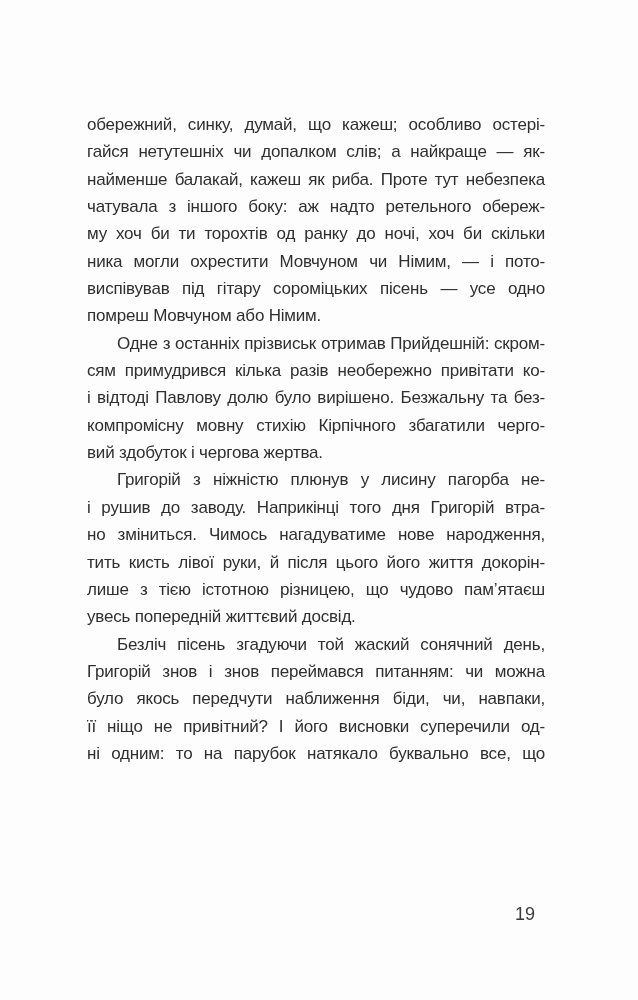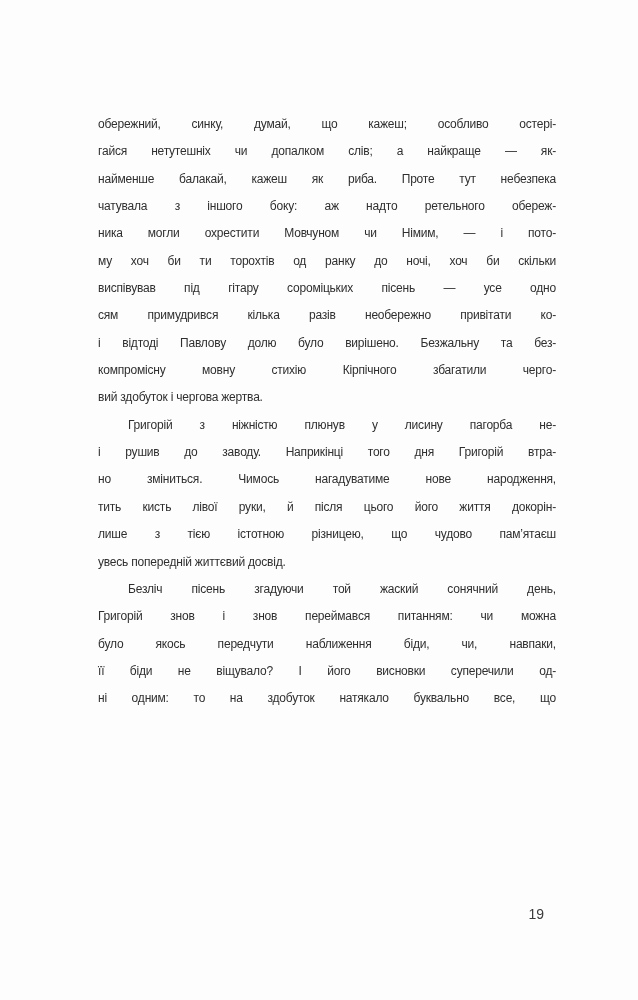--- a/index.html
+++ b/index.html
@@ -14,72 +14,74 @@
     overflow: hidden;
     position: relative;
   }
   .book-page {
     position: absolute;
     inset: 0;
     background: #fdfdfd;
   }
   .page-text {
     position: absolute;
-    left: 98px;
+    left: 87px;
     top: 111px;
     width: 458px;
     color: #2f2f2f;
-    font-size: 12px;
+    font-size: 17px;
     line-height: 27.35px;
     letter-spacing: -0.2px;
   }
   .line {
     text-align: justify;
     text-align-last: justify;
     white-space: normal;
   }
   .line.flush {
     text-align: left;
     text-align-last: left;
   }
   .line.indent {
     text-indent: 30px;
   }
   .page-number {
     position: absolute;
     top: 902px;
-    right: 94px;
+    right: 103px;
     color: #3a3a3a;
-    font-size: 14px;
+    font-size: 18px;
     line-height: 24px;
     text-align: right;
   }
 </style>
 </head>
 <body>
 
 <div class="book-page">
   <div class="page-text">
       <div class="line">обережний, синку, думай, що кажеш; особливо остері-</div>
       <div class="line">гайся нетутешніх чи допалком слів; а найкраще — як-</div>
       <div class="line">найменше балакай, кажеш як риба. Проте тут небезпека</div>
       <div class="line">чатувала з іншого боку: аж надто ретельного обереж-</div>
+      <div class="line">му хоч би ти торохтів од ранку до ночі, хоч би скільки</div>
       <div class="line">ника могли охрестити Мовчуном чи Німим, — і пото-</div>
-      <div class="line">му хоч би ти торохтів од ранку до ночі, хоч би скільки</div>
       <div class="line">виспівував під гітару сороміцьких пісень — усе одно</div>
+      <div class="line flush">помреш Мовчуном або Німим.</div>
+      <div class="line indent">Одне з останніх прізвиськ отримав Прийдешній: скром-</div>
       <div class="line">сям примудрився кілька разів необережно привітати ко-</div>
       <div class="line">і відтоді Павлову долю було вирішено. Безжальну та без-</div>
       <div class="line">компромісну мовну стихію Кірпічного збагатили черго-</div>
       <div class="line flush">вий здобуток і чергова жертва.</div>
       <div class="line indent">Григорій з ніжністю плюнув у лисину пагорба не-</div>
       <div class="line">і рушив до заводу. Наприкінці того дня Григорій втра-</div>
       <div class="line">но зміниться. Чимось нагадуватиме нове народження,</div>
       <div class="line">тить кисть лівої руки, й після цього його життя докорін-</div>
       <div class="line">лише з тією істотною різницею, що чудово пам’ятаєш</div>
       <div class="line flush">увесь попередній життєвий досвід.</div>
       <div class="line indent">Безліч пісень згадуючи той жаский сонячний день,</div>
       <div class="line">Григорій знов і знов переймався питанням: чи можна</div>
       <div class="line">було якось передчути наближення біди, чи, навпаки,</div>
-      <div class="line">її біди не віщувало? І його висновки суперечили од-</div>
-      <div class="line">ні одним: то на здобуток натякало буквально все, що</div>
+      <div class="line">її ніщо не привітний? І його висновки суперечили од-</div>
+      <div class="line">ні одним: то на парубок натякало буквально все, що</div>
     </div>
   <div class="page-number">19</div>
 </div>
 
 </body></html>

